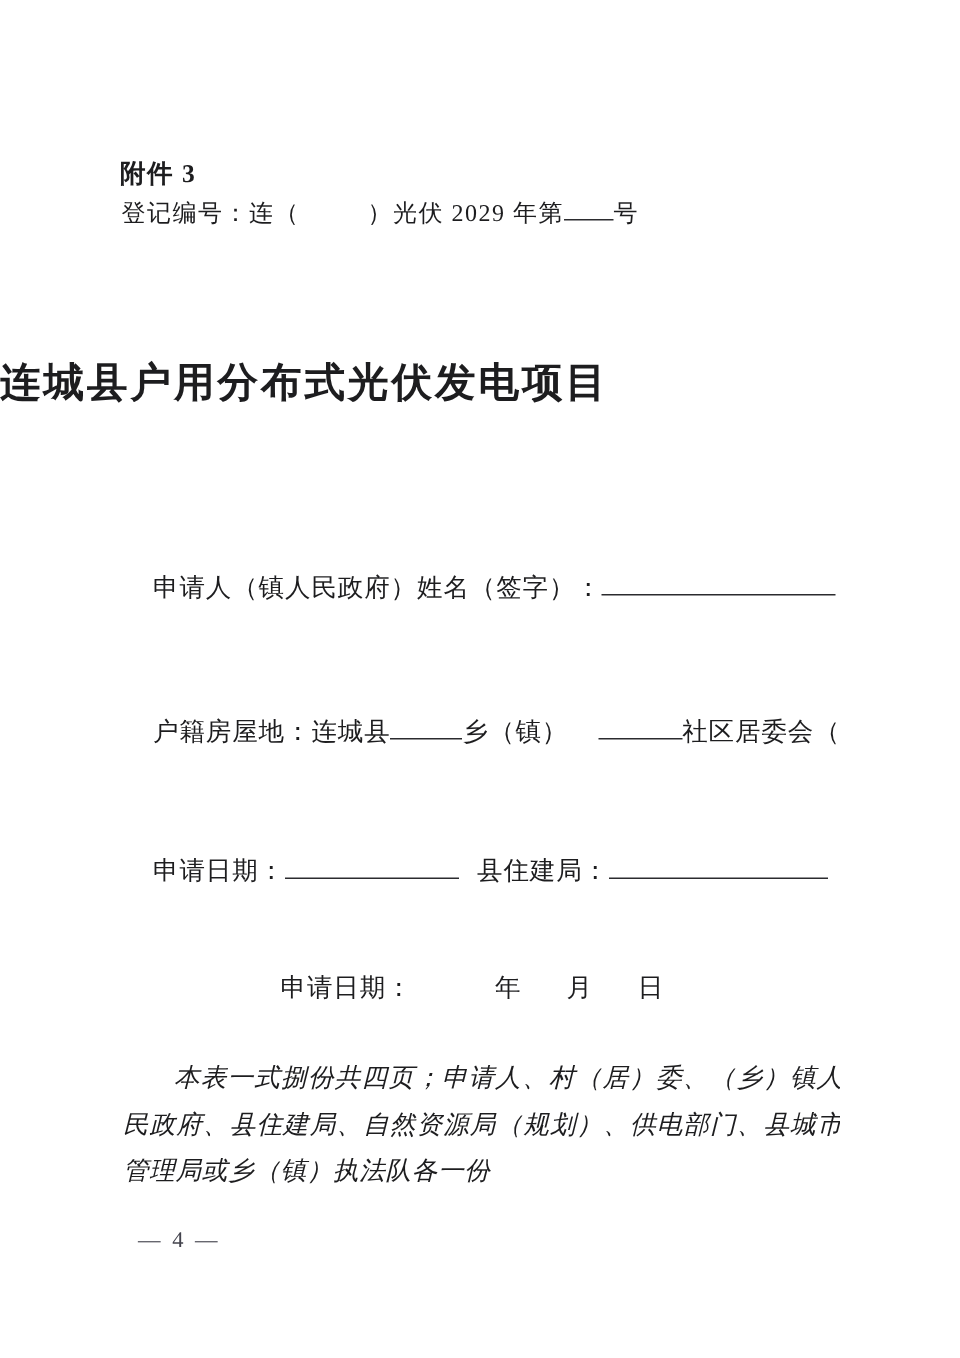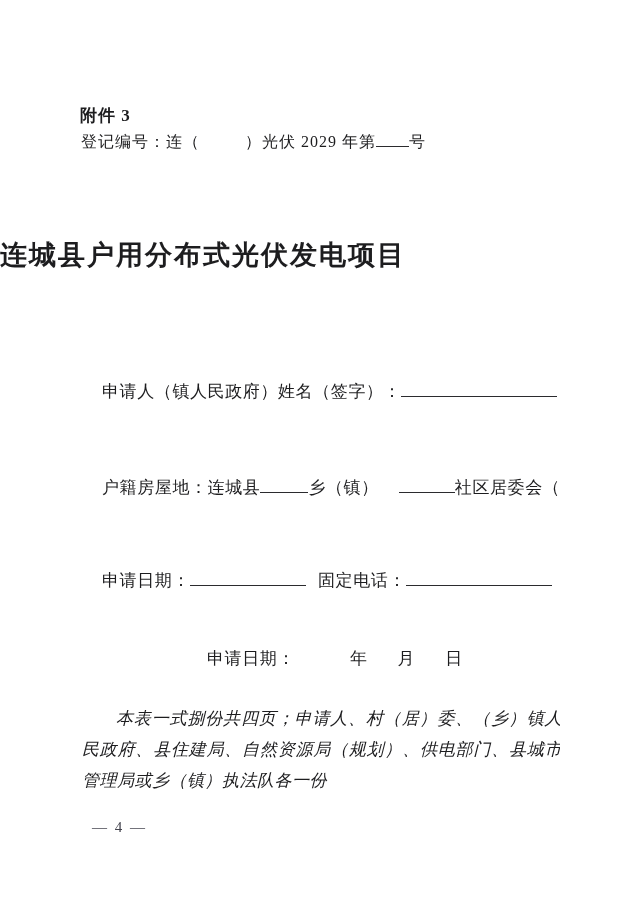--- a/index.html
+++ b/index.html
@@ -56,21 +56,21 @@
     font-size: 17px;
     letter-spacing: 0.6px;
     white-space: nowrap;
     line-height: 22px;
   }
   .row-applicant { top: 381px; }
   .row-id        { top: 429px; }
   .row-address   { top: 477px; }
   .row-committee { top: 524px; }
   .row-phone     { top: 570px; }
-  .row-date      { left: 187px; top: 648px; margin-left: 20px; }
+  .row-date      { left: 187px; top: 648px; }
 
   
   .blank {
     display: inline-block;
     height: 15px;
     border-bottom: 1px solid #2b2b2e;
   }
   .gap { display: inline-block; height: 15px; }
 
   .bw-reg       { width: 33px;  }
@@ -133,21 +133,21 @@
     <span>申请人（镇人民政府）姓名（签字）：</span><span class="blank bw-name"></span>
   </div>
 
 
   <div class="abs row row-address">
     <span>户籍房屋地：连城县</span><span class="blank bw-xiang"></span><span>乡（镇）</span><span class="gap gp-addr"></span><span class="blank bw-community"></span><span>社区居委会（村</span>
   </div>
 
 
   <div class="abs row row-phone">
-    <span>申请日期：</span><span class="blank bw-mobile"></span><span class="gap gp-phone"></span><span>固定电话：</span><span class="blank bw-landline"></span>
+    <span>申请日期：</span><span class="blank bw-mobile"></span><span class="gap gp-phone"></span><span>县住建局：</span><span class="blank bw-landline"></span>
   </div>
 
   <div class="abs row row-date">
     <span>申请日期：</span><span class="gap gp-date-1"></span><span>年</span><span class="gap gp-date-2"></span><span>月</span><span class="gap gp-date-2"></span><span>日</span>
   </div>
 
   <p class="abs note">本表一式捌份共四页；申请人、村（居）委、（乡）镇人民政府、县住建局、自然资源局（规划）、供电部门、县城市管理局或乡（镇）执法队各一份</p>
 
   <div class="abs pageno">— 4 —</div>
 

